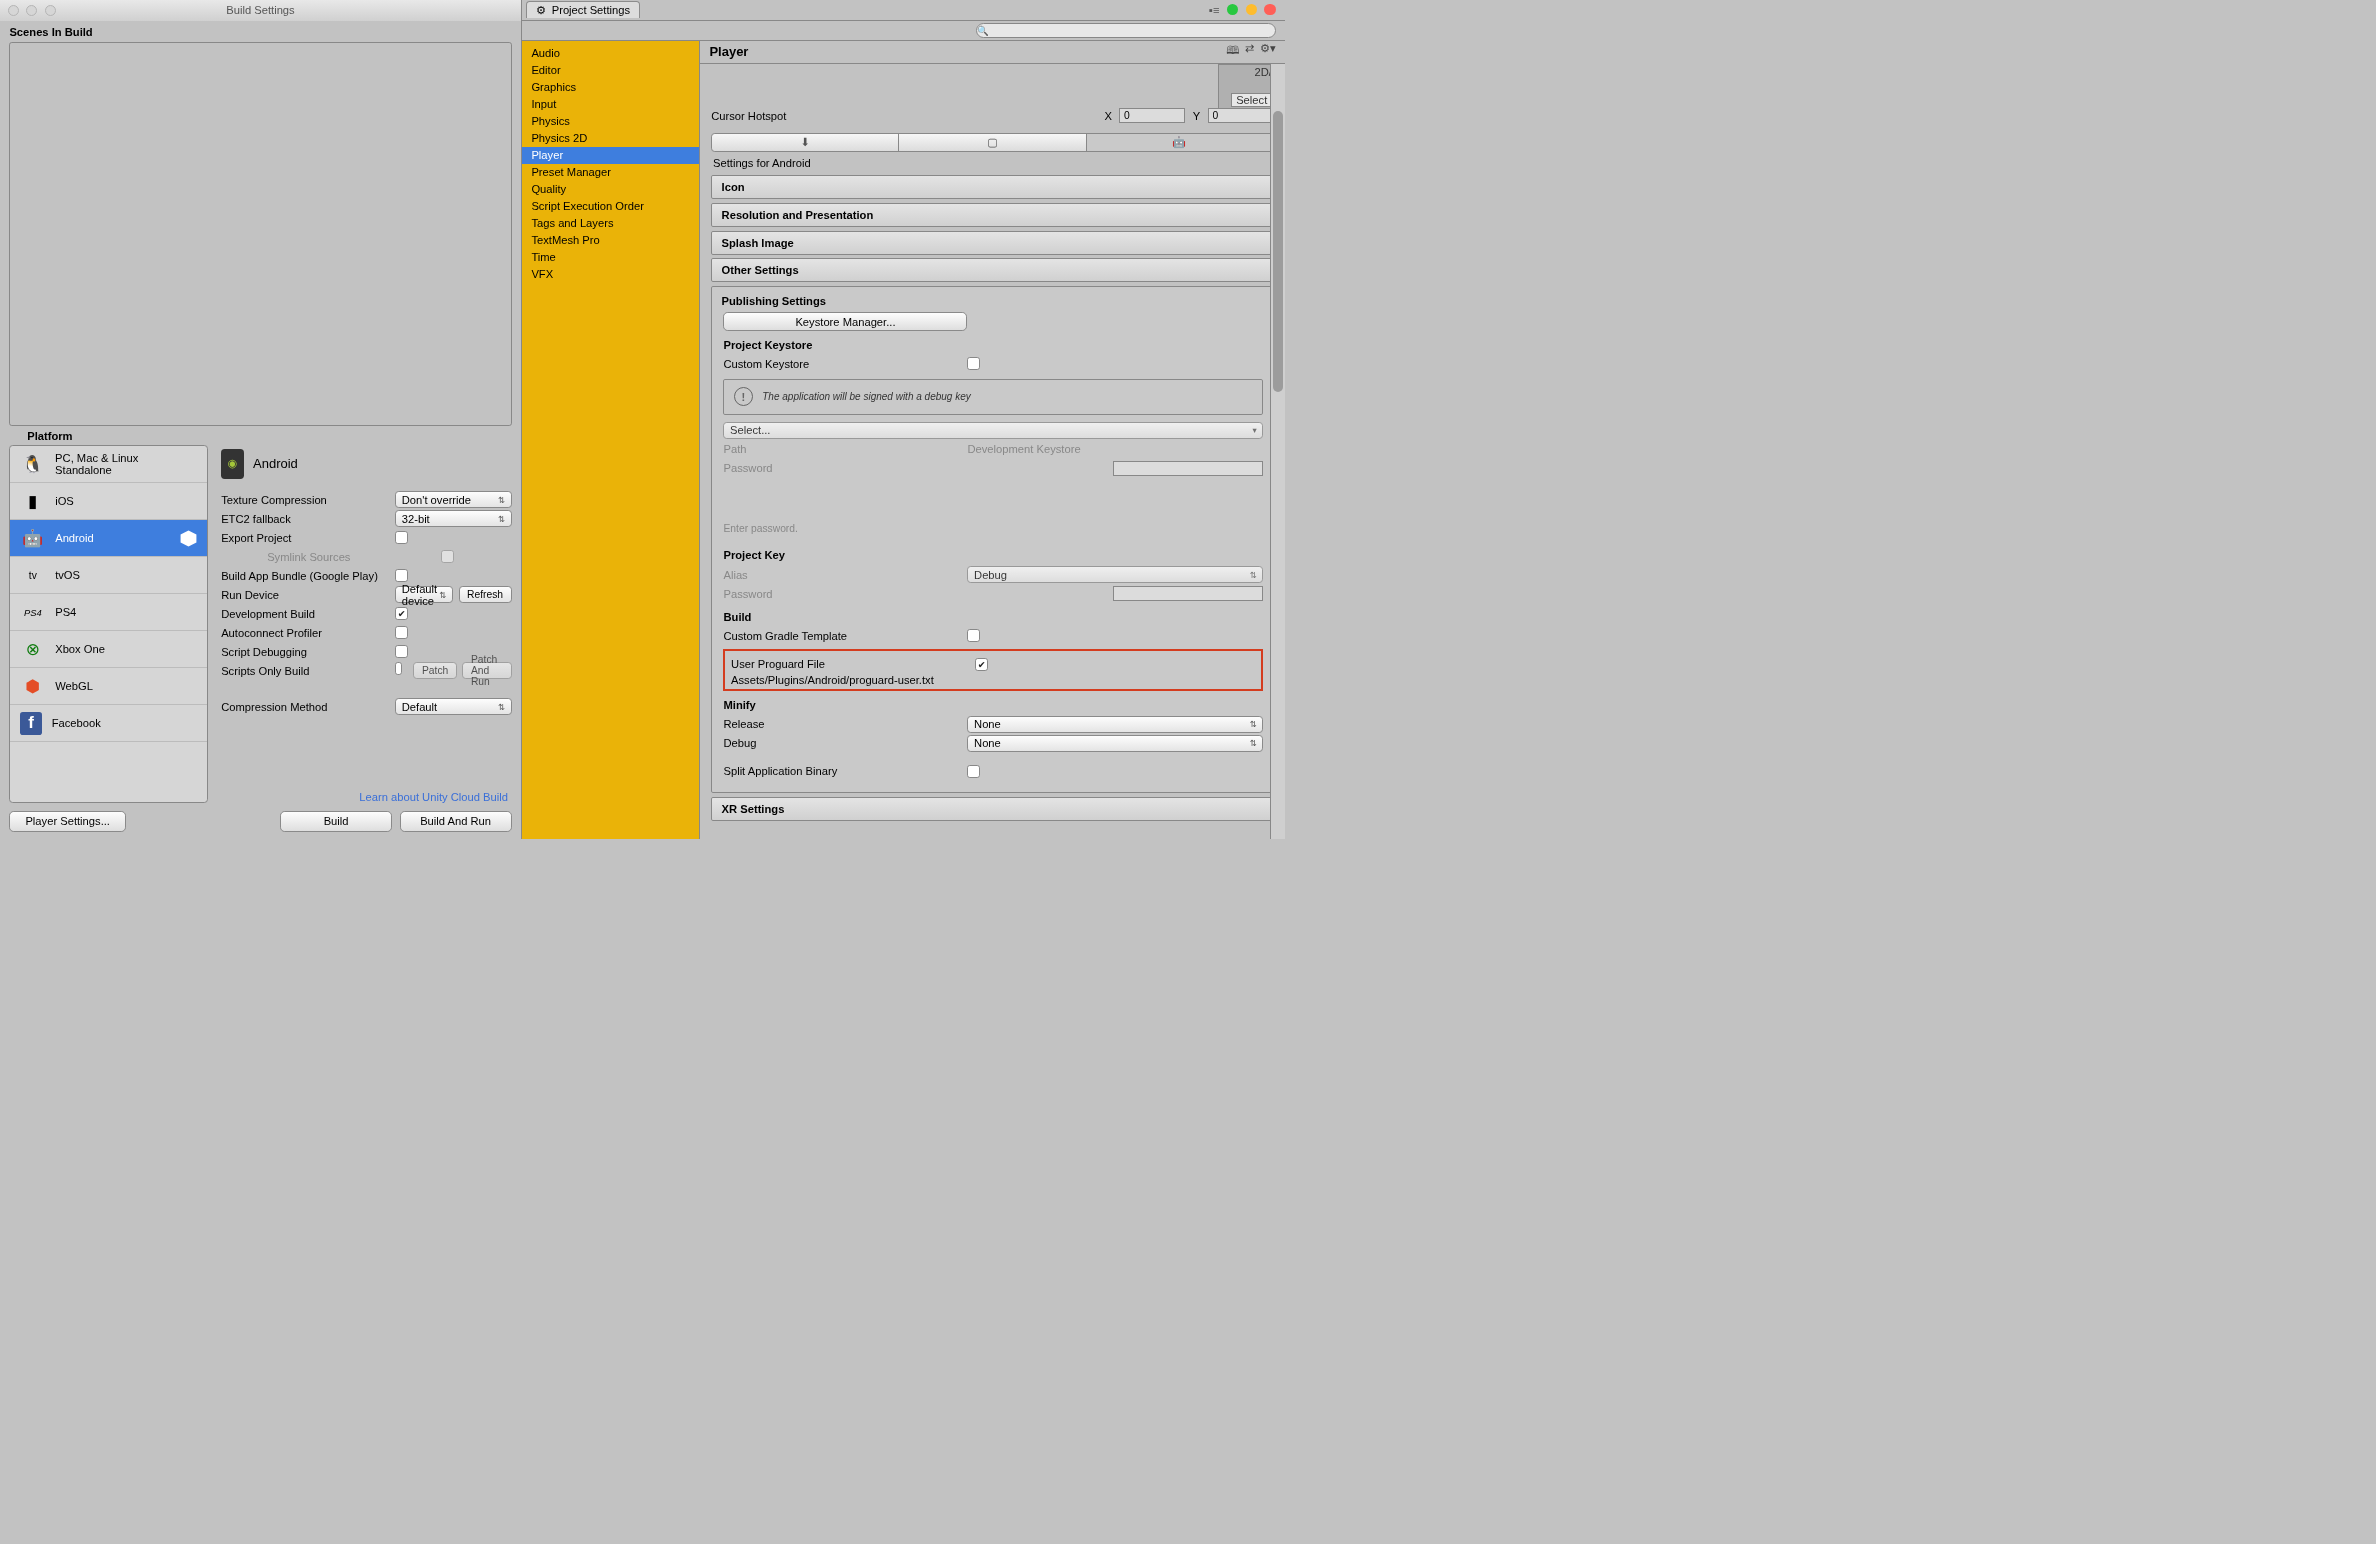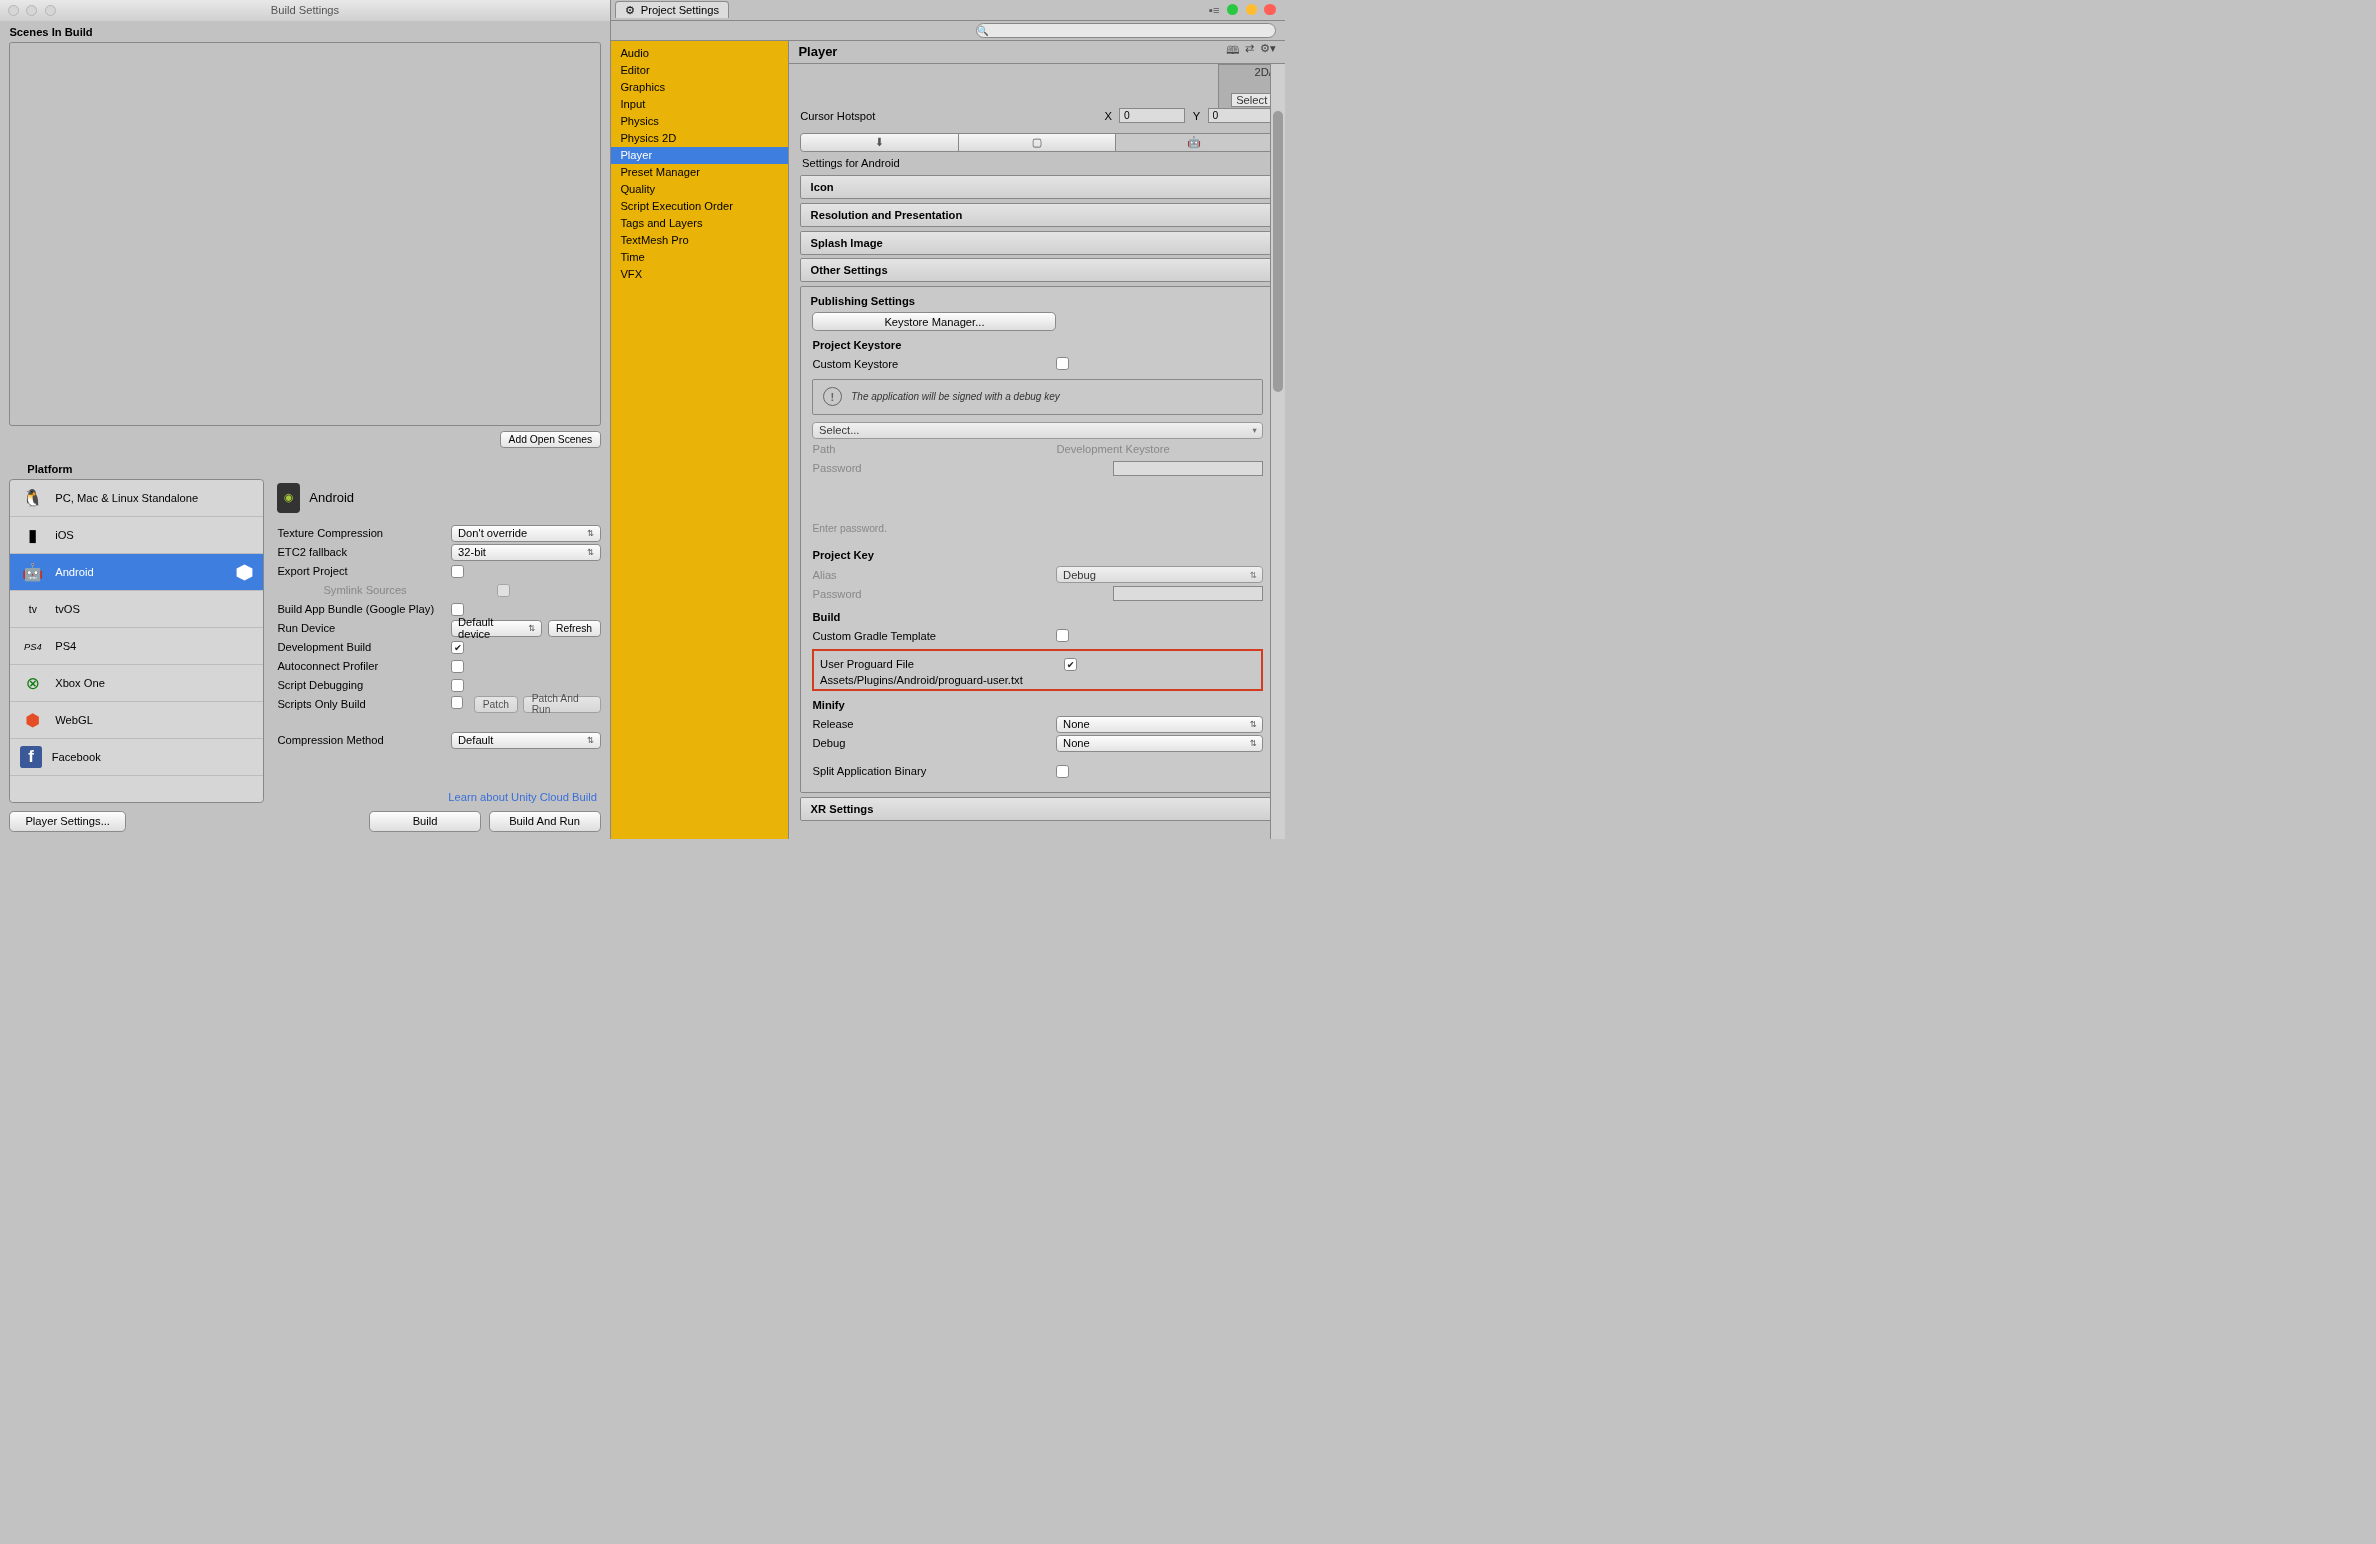--- a/index.html
+++ b/index.html
@@ -1,19 +1,19 @@
 <!DOCTYPE html>
 <html><head>
 <meta charset="utf-8">
 <style>
 * { box-sizing: border-box; margin: 0; padding: 0; font-family: -apple-system, "Lucida Grande", Arial, sans-serif; font-size: 11.2px; }
 body { background: #c2c2c2; display: flex; height: 839px; width: 1285px; overflow: hidden; color: #000; }
 
 
-.build-window { width: 611px; height: 100%; background: #c2c2c2; display: flex; flex-direction: column; border-right: 0.9px solid #888; }
+.build-window { width: 522px; height: 100%; background: #c2c2c2; display: flex; flex-direction: column; border-right: 0.9px solid #888; }
 .title-bar-left { height: 20.6px; background: linear-gradient(#e8e8e8,#d0d0d0); display: flex; align-items: center; position: relative; }
 .traffic-lights-left { display:flex; gap:7.5px; padding-left:7.5px; }
 .traffic-lights-left span { width:11.2px;height:11.2px;border-radius:50%; background:#d6d6d6; border:0.9px solid #b5b5b5; }
 .title-bar-left .title { position:absolute; left:0; right:0; text-align:center; color:#555; }
 
 .scenes-label { font-weight:bold; padding:5.6px 9.4px 3.7px; }
 .scenes-area { margin: 0 9.4px; height: 384px; background:#c2c2c2; border:0.9px solid #888; border-radius:2.8px; position:relative; }
 .add-scenes-row { margin:0 9.4px; display:flex; justify-content:flex-end; padding:5.6px 0 11.2px; }
 
 .platform-label { font-weight:bold; padding:3.7px 11.2px;margin-left:16px; }
@@ -114,23 +114,20 @@
     <div class="traffic-lights-left">
         <span></span>
         <span></span>
         <span></span>
       </div>
     <div class="title">Build Settings</div>
   </div>
 
   <div class="scenes-label">Scenes In Build</div>
   <div class="scenes-area"></div>
-  <div class="add-scenes-row">
-    <div class="small-btn">Add Open Scenes</div>
-  </div>
 
   <div class="platform-label">Platform</div>
 
   <div class="lower-row">
     <div class="platform-list">
       <div class="plat-item">
         <span class="plat-icon">🐧</span>
         <span>PC, Mac &amp; Linux Standalone</span>
       </div>
       <div class="plat-item">

